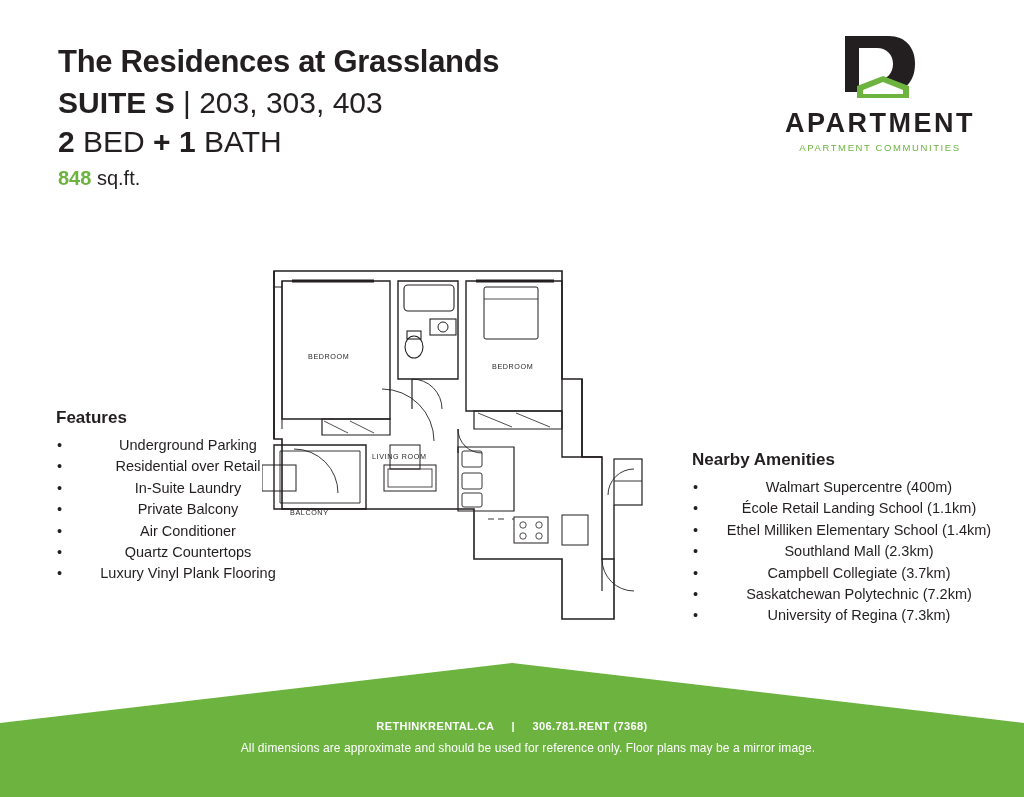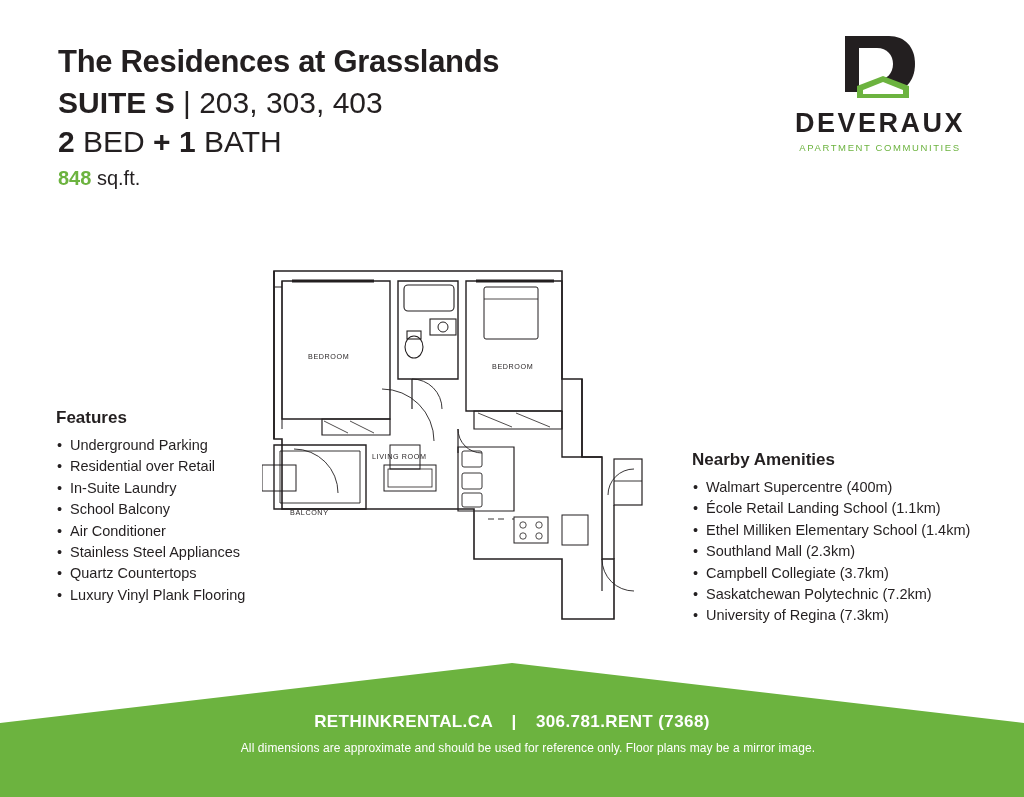--- a/index.html
+++ b/index.html
@@ -100,20 +100,21 @@
     margin: 0;
     padding: 0;
   }
   ul.plain li {
     font-size: 14.5px;
     line-height: 21.4px;
     color: #231f20;
     padding-left: 14px;
     position: relative;
     white-space: nowrap;
+    text-align: center;
   }
   ul.plain li:before {
     content: "\2022";
     position: absolute;
     left: 1px;
     top: 0;
   }
 
   
   .amenities {
@@ -154,21 +155,21 @@
   .footer-text {
     position: absolute;
     left: 0;
     bottom: 42px;
     width: 1024px;
     text-align: center;
     color: #ffffff;
     z-index: 3;
   }
   .footer-main {
-    font-size: 17px;
+    font-size: 11px;
     font-weight: bold;
     letter-spacing: 0.4px;
   }
   .footer-main .sep {
     font-weight: bold;
     padding: 0 14px;
   }
   .footer-note {
     font-size: 12px;
     margin-top: 9px;
@@ -202,33 +203,32 @@
 <div class="logo-wrap">
   <div class="logo-mark">
     <svg width="74" height="66" viewBox="0 0 74 66" xmlns="http://www.w3.org/2000/svg">
       <path d="M2,2 L46,2 C62,2 72,13 72,30 C72,47 62,58 46,58 L2,58 Z" fill="#231f20"></path>
       <path d="M16,14 L16,46 L34,46 C44,46 50,39 50,30 C50,21 44,14 34,14 Z" fill="#ffffff"></path>
       <path d="M16,46 L50,46 L50,58 L16,58 Z" fill="#ffffff"></path>
       <path d="M14,52 L40,42 L66,52 L66,64 L14,64 Z" fill="#6cb33f"></path>
       <path d="M20,56 L40,48 L60,56 L60,60 L20,60 Z" fill="#ffffff"></path>
     </svg>
   </div>
-  <div class="logo-name">DEVERAUX</div>
+  <div class="logo-name">APARTMENT</div>
   <div class="logo-sub">APARTMENT COMMUNITIES</div>
 </div>
 
 <div class="features">
   <div class="sec-title">Features</div>
   <ul class="plain">
     <li>Underground Parking</li>
     <li>Residential over Retail</li>
     <li>In-Suite Laundry</li>
-    <li>School Balcony</li>
+    <li>Private Balcony</li>
     <li>Air Conditioner</li>
-    <li>Stainless Steel Appliances</li>
     <li>Quartz Countertops</li>
     <li>Luxury Vinyl Plank Flooring</li>
   </ul>
 </div>
 
 <div class="amenities">
   <div class="sec-title">Nearby Amenities</div>
   <ul class="plain">
     <li>Walmart Supercentre (400m)</li>
     <li>École Retail Landing School (1.1km)</li>

